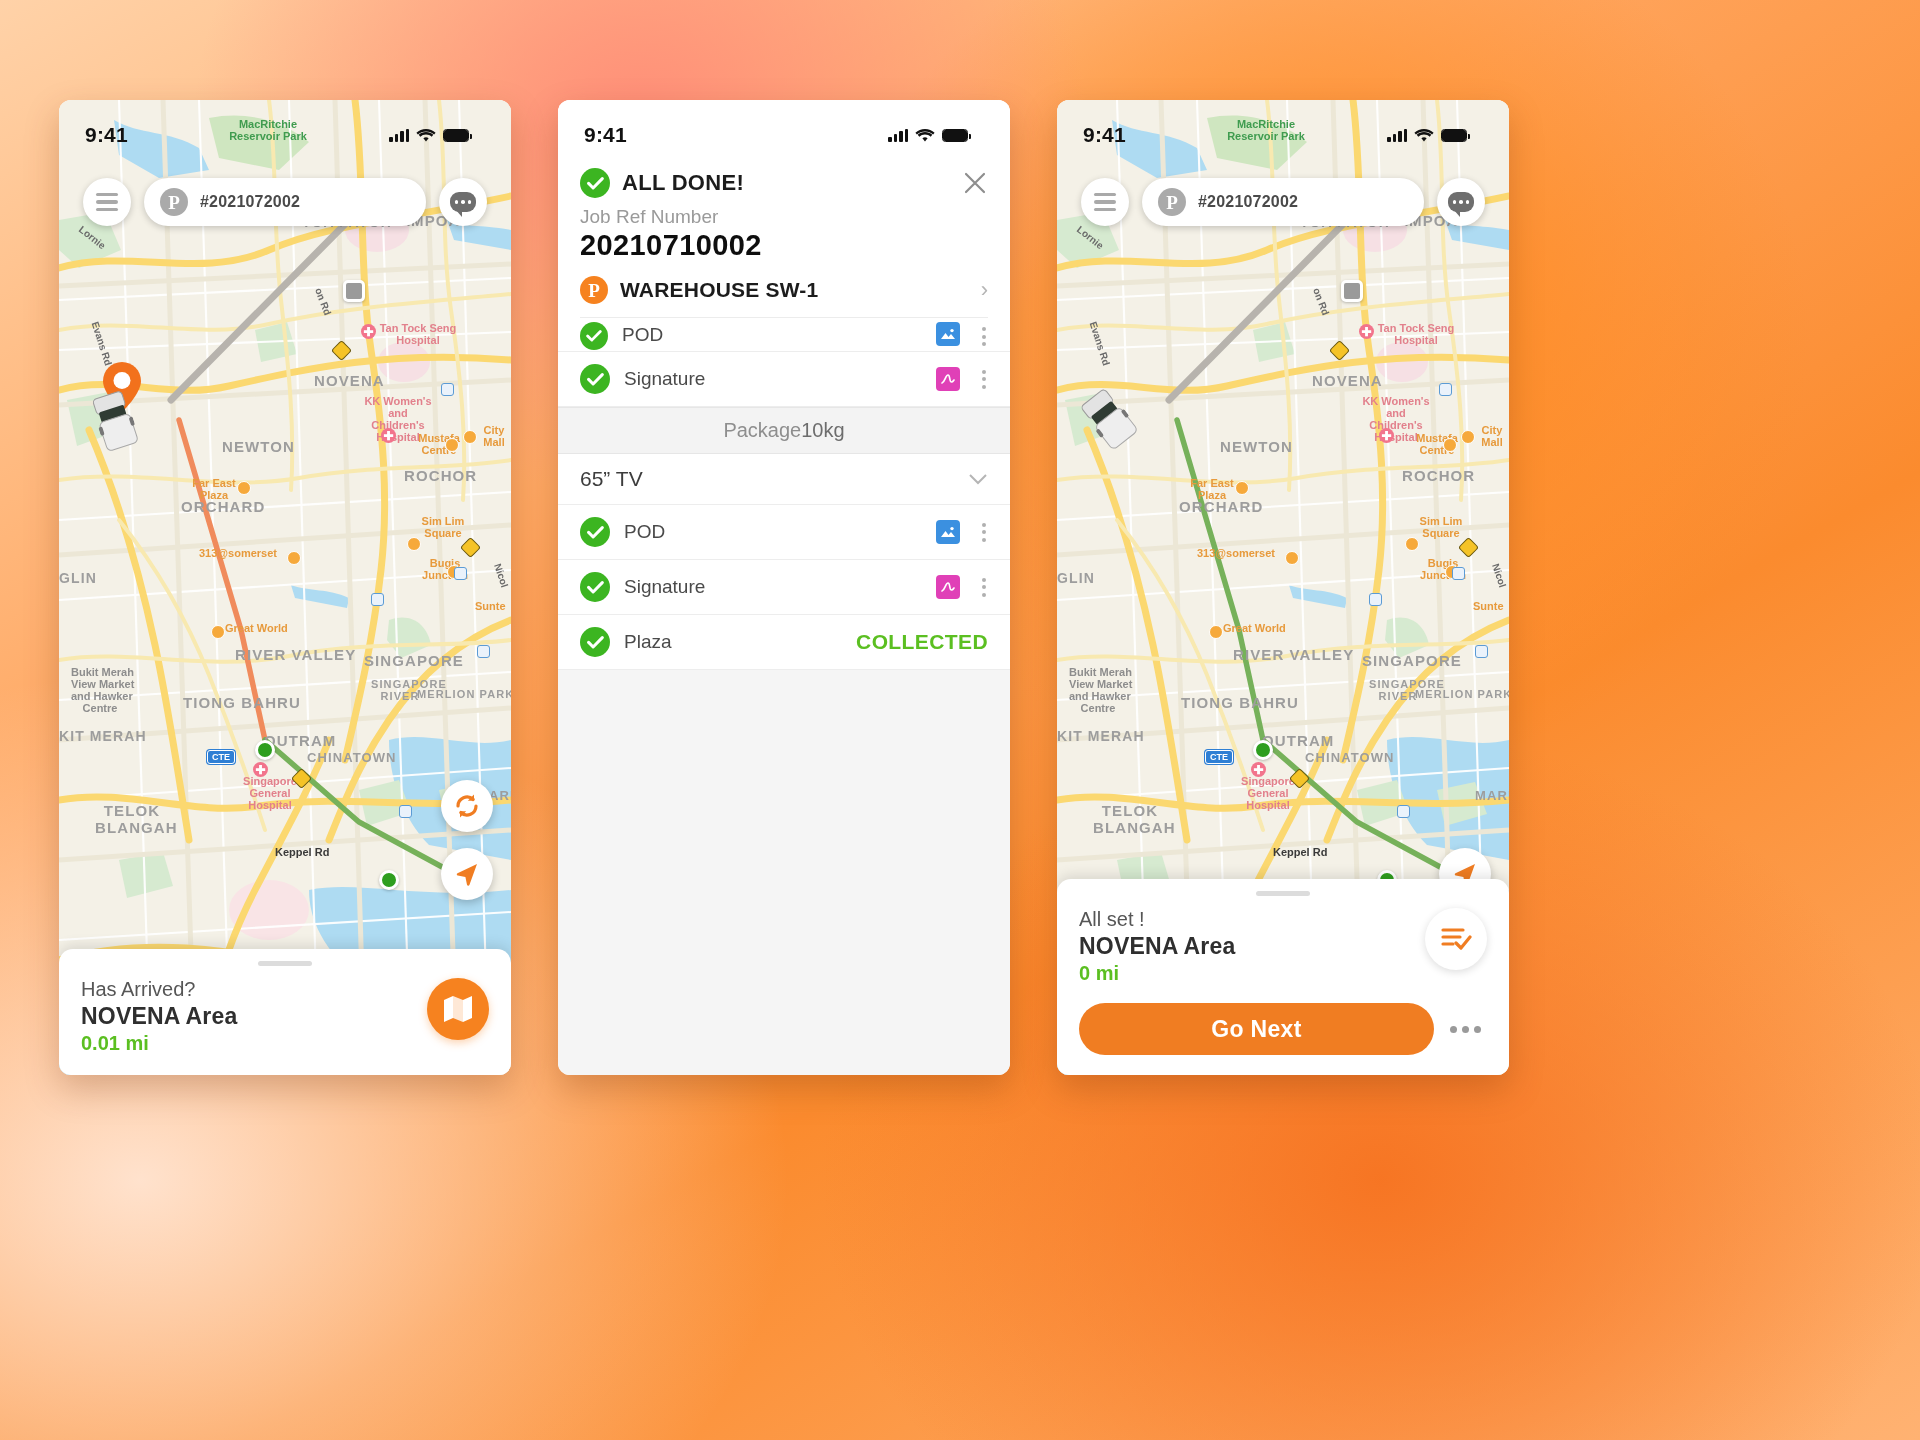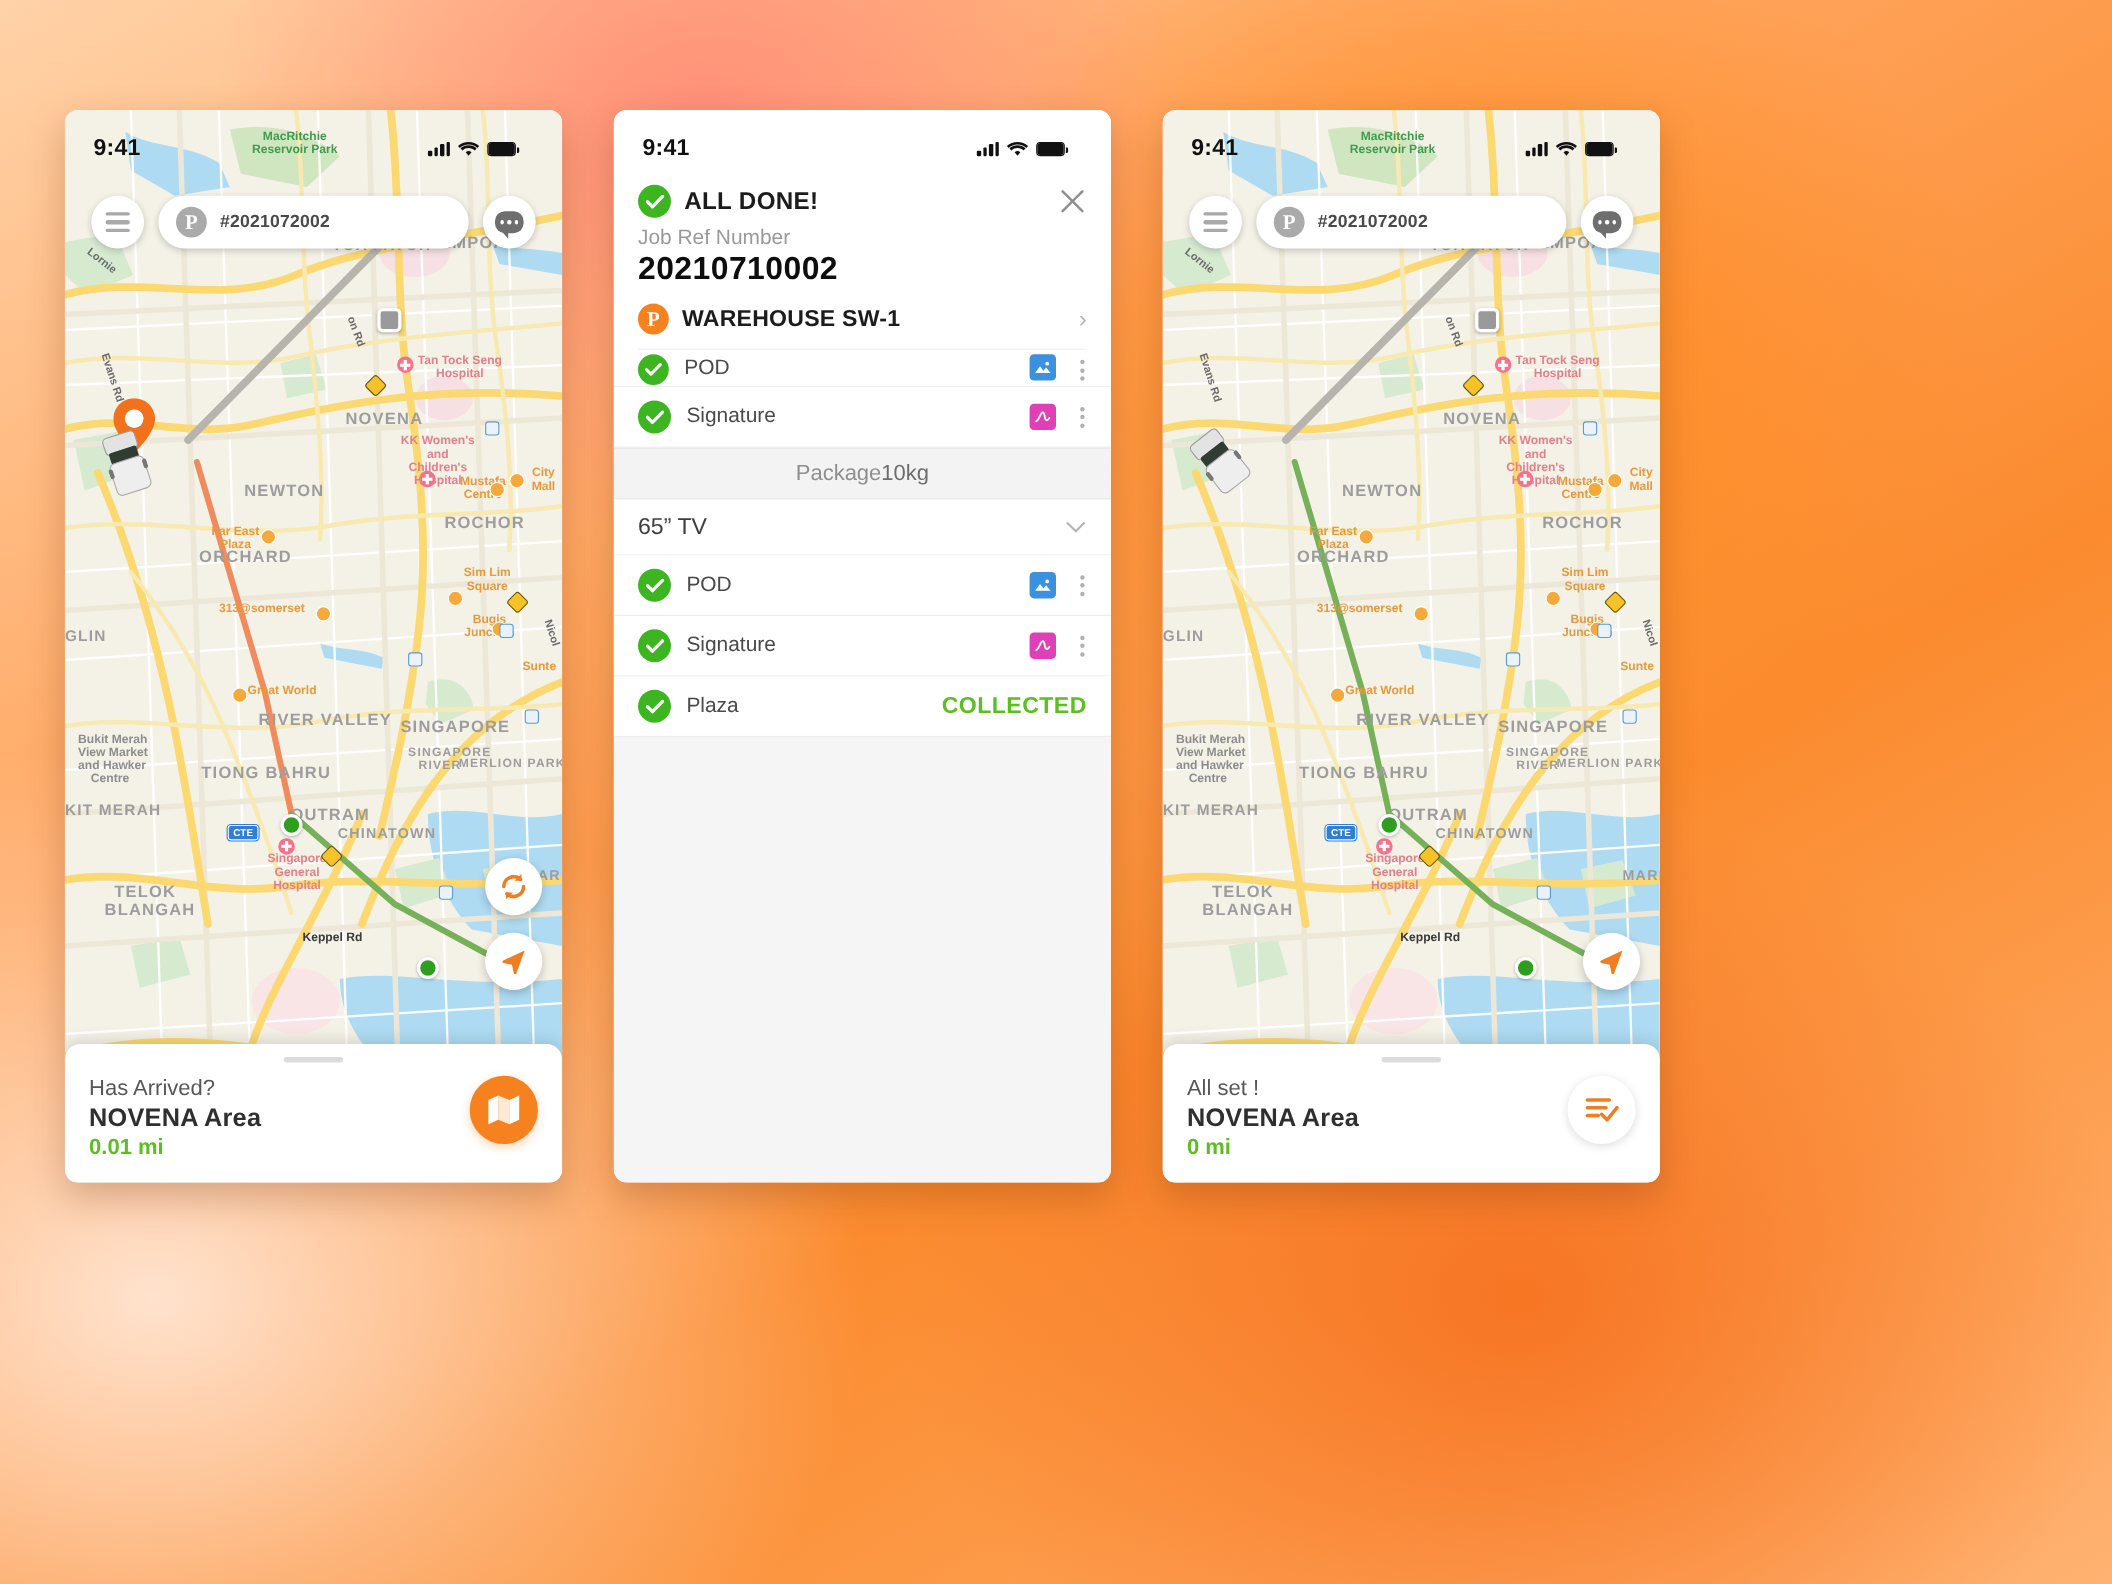--- a/index.html
+++ b/index.html
@@ -826,16 +826,24 @@
           <div class="sh-place">NOVENA Area</div>
           <div class="sh-dist">0 mi</div>
         </div>
         <div class="sh-icon-btn plain">
           <svg width="32" height="28" viewBox="0 0 32 28">
             <path d="M3 5h20M3 12h17M3 19h10" stroke="#f07d22" stroke-width="3.2" stroke-linecap="round" fill="none"></path>
             <path d="M16 18l5 5 9-11" stroke="#f07d22" stroke-width="3.2" stroke-linecap="round" stroke-linejoin="round" fill="none"></path>
           </svg>
         </div>
       </div>
+      <div class="sheet-actions">
+        <button class="cta">Go Next</button>
+        <span class="dots3">
+            <i></i>
+            <i></i>
+            <i></i>
+          </span>
+      </div>
     </div>
   </div>
 
 </div>
 
 </body></html>

